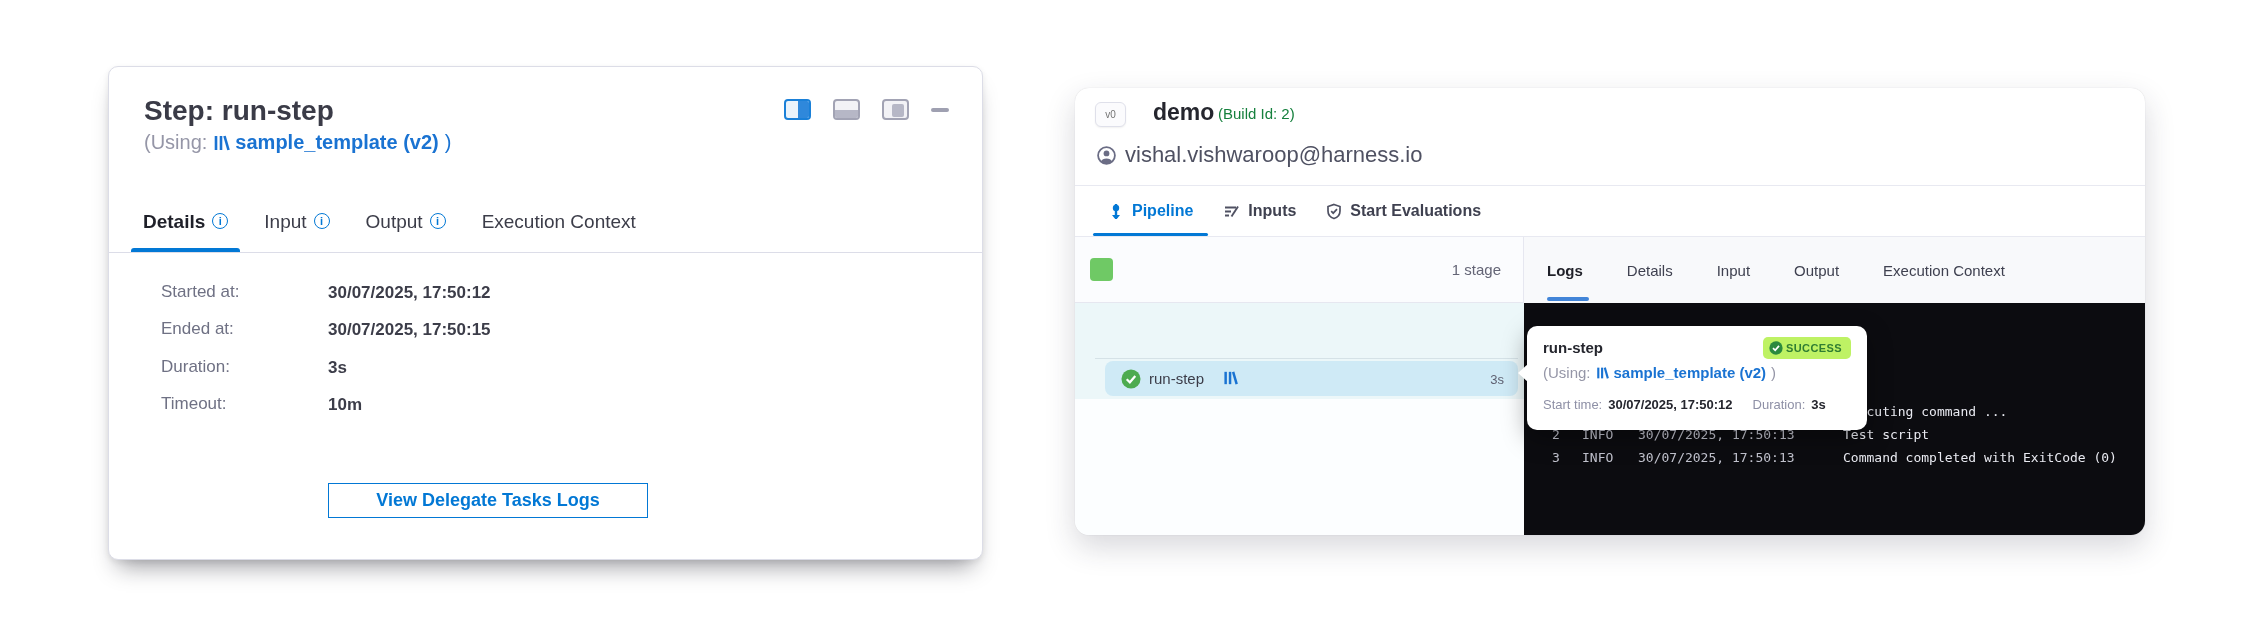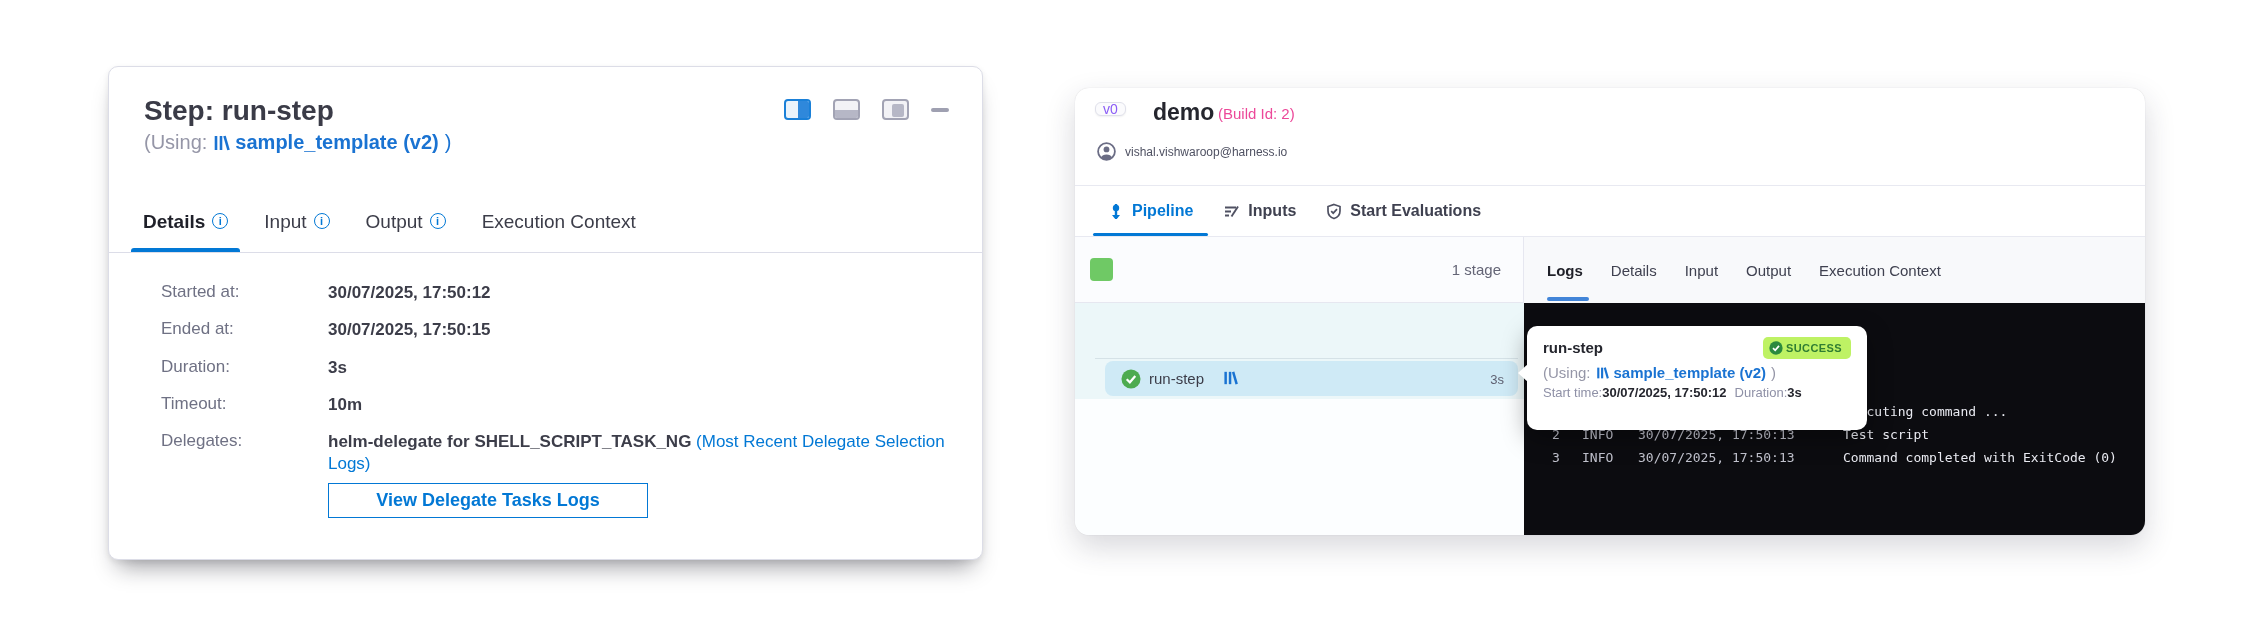--- a/index.html
+++ b/index.html
@@ -41,27 +41,27 @@
   .lc-detail-row .dl { width:167px; color:#6f7184; }
   .lc-detail-row .dv { color:#3c3d49; font-weight:700; flex:1; line-height:1.28; }
   .dv .link { color:#0278d5; font-weight:400; cursor:pointer; }
   .view-logs-btn { position:absolute; left:219px; top:416px; width:320px; height:35px; background:#fff;
     border:1.4px solid #0278d5; border-radius:0; color:#0278d5; font-size:18px; font-weight:700;
     font-family:"Liberation Sans", sans-serif; cursor:pointer; }
 
   
   .right-card { position:absolute; left:1075px; top:88px; width:1070px; height:447px; background:#fff;
     border-radius:14px; box-shadow:0 12px 30px rgba(40,41,61,.18), 0 0 1px rgba(40,41,61,.2); overflow:hidden; }
-  .rc-version { position:absolute; left:20px; top:14px; width:31px; height:14px; background:#fbfbfd; border:1px solid #dfe0ea;
-    border-radius:6px; font-size:14px; color:#8b5cf6; display:flex; align-items:center; justify-content:center;
+  .rc-version { position:absolute; left:20px; top:14px; width:31px; height:25px; background:#fbfbfd; border:1px solid #dfe0ea;
+    border-radius:6px; font-size:10px; color:#737373; display:flex; align-items:center; justify-content:center;
     box-shadow:0 1px 2px rgba(0,0,0,.06); cursor:pointer; }
   .rc-title { position:absolute; left:61px; top:11px; font-size:23px; font-weight:700; color:#25262e;margin-left:17px; }
-  .rc-buildid { position:absolute; left:143px; top:17px; font-size:15px; color:#ec4899; }
+  .rc-buildid { position:absolute; left:143px; top:17px; font-size:15px; color:#15803d; }
   .rc-userrow { position:absolute; left:22px; top:54px; display:flex; align-items:center; gap:9px; }
-  .rc-email { font-size:12px; color:#4f5162; }
+  .rc-email { font-size:22px; color:#4f5162; }
   .rc-div1 { position:absolute; left:0; right:0; top:97px; height:1px; background:#e8e9f1; }
 
   .rc-tabbar { position:absolute; left:0; right:0; top:98px; height:50px; display:flex; padding-left:18px; }
   .rc-tab { display:flex; align-items:center; gap:8px; padding:0 15px; font-size:16px; font-weight:600; color:#3f4150; cursor:pointer; position:relative; }
   .rc-tab.active { color:#0278d5; }
   .rc-tab.active::after { content:""; position:absolute; left:0; right:0; bottom:0; height:3px; background:#0278d5; border-radius:2px; }
   .rc-div2 { position:absolute; left:0; right:0; top:148px; height:1px; background:#e8e9f1; }
 
   
   .stage-col { position:absolute; left:0; top:149px; width:449px; bottom:0; background:#fcfeff; }
@@ -77,21 +77,21 @@
   .grp-dur { position:absolute; right:22px; top:21px; font-size:13px; color:#6b6d85; }
   .grp-div { position:absolute; left:20px; right:6px; top:55px; height:1px; background:#d5e2e7; }
   .step-row { position:absolute; left:30px; right:6px; top:58px; height:35px; background:#cfeaf6; border-radius:8px; cursor:pointer; }
   .step-check { position:absolute; left:16px; top:8px; }
   .step-name { position:absolute; left:44px; top:9px; font-size:15px; font-weight:500; color:#3c3d49; }
   .step-tpl { position:absolute; left:118px; top:9px; }
   .step-dur { position:absolute; right:14px; top:11px; font-size:13px; color:#5f6172; }
 
   
   .log-col { position:absolute; left:449px; top:149px; right:0; bottom:0; }
-  .log-tabbar { position:absolute; left:0; right:0; top:0; height:66px; background:#f8f9fb; display:flex; padding-left:23px; align-items:center; gap:0; }
+  .log-tabbar { position:absolute; left:0; right:0; top:0; height:66px; background:#f8f9fb; display:flex; padding-left:23px; align-items:center; gap:16px; }
   .log-tab { font-size:15px; color:#3f4150; padding:0 14px; height:100%; display:flex; align-items:center; position:relative; cursor:pointer; }
   .log-tab:first-child { padding-left:0; }
   .log-tab.active { font-weight:700; color:#1f2028; }
   .log-tab.active::after { content:""; position:absolute; left:0; right:8px; bottom:2px; height:4px; border-radius:3px; background:#4285d8; }
   .console { position:absolute; left:0; right:0; top:66px; bottom:0; background:#0c0c10;
     font-family:"DejaVu Sans Mono", monospace; font-size:13px; color:#d9dae3; padding:97px 0 0 28px; }
   .con-line { display:flex; line-height:23px; white-space:pre; }
   .con-num { width:30px; color:#c3c4cf; }
   .con-level { width:56px; color:#c3c4cf; }
   .con-time { width:205px; color:#c3c4cf; }
@@ -102,21 +102,21 @@
     box-shadow:0 8px 24px rgba(0,0,0,.35); z-index:5; padding:13px 16px; }
   .tt-arrow { position:absolute; left:-9px; top:38px; width:0; height:0; border-top:9px solid transparent;
     border-bottom:9px solid transparent; border-right:10px solid #fff; }
   .tt-step { font-size:15px; font-weight:700; color:#25262e; }
   .tt-badge { position:absolute; right:16px; top:11px; background:#bef264; border-radius:5px; padding:4px 9px 4px 6px;
     display:flex; align-items:center; gap:3px; }
   .tt-badge-label { font-size:11px; font-weight:700; letter-spacing:.4px; color:#2f7d32; }
   .tt-using { margin-top:8px; display:flex; align-items:center; gap:5px; font-size:15px; font-weight:600; }
   .tt-using .using-prefix { font-size:15px; }
   .tt-using .using-close { color:#9596a7; }
-  .tt-meta { margin-top:4px; display:flex; align-items:baseline; gap:0; font-size:13px; }
+  .tt-meta { margin-top:16px; display:flex; align-items:baseline; gap:6px; font-size:13px; }
   .tt-meta .ml { color:#8e90a6; }
   .tt-meta .mv { color:#25262e; font-weight:700; }
   .tt-meta .spacer { width:8px; }
 </style>
 </head>
 <body>
 
 <div class="stage-canvas">
 
   <div class="left-card">
@@ -177,24 +177,20 @@
       <span class="dl">Ended at:</span>
       <span class="dv">30/07/2025, 17:50:15</span>
     </div>
     <div class="lc-detail-row" style="top:290px">
       <span class="dl">Duration:</span>
       <span class="dv">3s</span>
     </div>
     <div class="lc-detail-row" style="top:327px">
       <span class="dl">Timeout:</span>
       <span class="dv">10m</span>
-    </div>
-    <div class="lc-detail-row" style="top:364px">
-      <span class="dl">Delegates:</span>
-      <span class="dv"><span>helm-delegate for SHELL_SCRIPT_TASK_NG </span><span class="link">(Most Recent Delegate Selection Logs)</span></span>
     </div>
     <button class="view-logs-btn">View Delegate Tasks Logs</button>
   </div>
 
   <div class="right-card">
     <div class="rc-version">v0</div>
     <div class="rc-title">demo</div>
     <div class="rc-buildid">(Build Id: 2)</div>
 
     <div class="rc-userrow">

